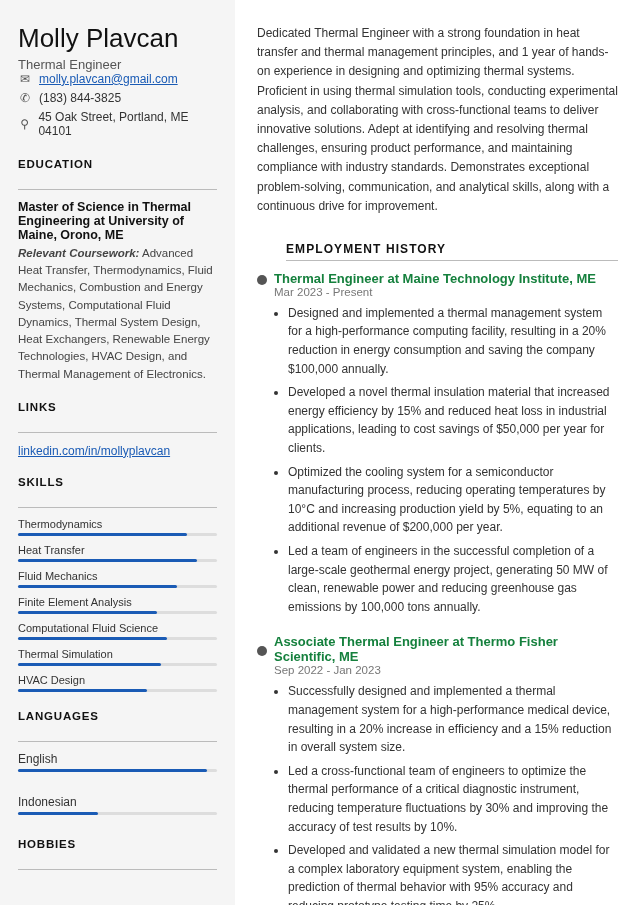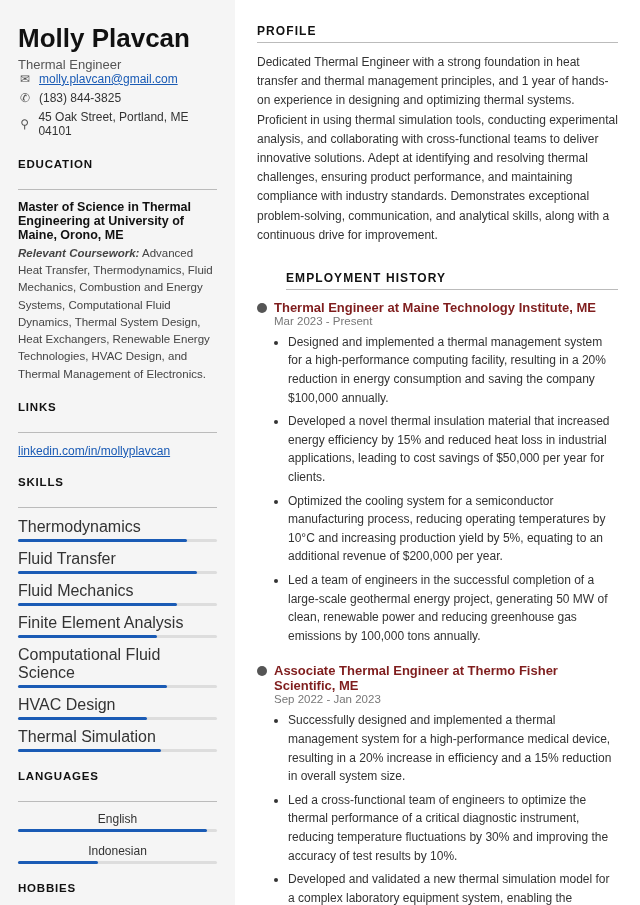--- a/index.html
+++ b/index.html
@@ -19,21 +19,21 @@
     
     .sidebar {
       width: 235px;
       min-height: 905px;
       background: #f5f5f5;
       padding: 24px 18px 24px 18px;
       flex-shrink: 0;
     }
     .name {
       font-size: 26px;
-      font-weight: 700;
+      font-weight: 400;
       color: #111;
       line-height: 1.15;
       margin-bottom: 3px;
     }
     .title {
       font-size: 13px;
       color: #555;
     }
     .contact-block {
       margin-bottom: 20px;
@@ -87,38 +87,37 @@
     .link-item a {
       color: #1a5bb5;
       text-decoration: underline;
       font-size: 12px;
       margin-top: 40px;
     }
     .skill-item {
       margin-bottom: 8px;
     }
     .skill-label {
-      font-size: 16px;
+      font-size: 11px;
       color: #333;
       margin-bottom: 3px;
     }
     .skill-bar-bg {
       height: 3px;
       background: #ddd;
       border-radius: 2px;
       width: 100%;
     }
     .skill-bar-fill {
       height: 3px;
       background: #1a5bb5;
       border-radius: 2px;
     }
     .lang-item {
-      margin-bottom: 12px;
-      text-align: center;
+      margin-bottom: 23px;
     }
     .lang-label {
       font-size: 12px;
       color: #333;
       margin-bottom: 3px;
     }
     .lang-bar-bg {
       height: 3px;
       background: #ddd;
       border-radius: 2px;
@@ -151,23 +150,23 @@
       color: #333;
       line-height: 1.6;
       margin-bottom: 26px;
     }
     .emp-section {
       margin-bottom: 18px;
     }
     .emp-title {
       font-size: 13px;
       font-weight: 700;
-      color: #7f1d1d;
+      color: #15803d;
       display: flex;
-      align-items: flex-start;
+      align-items: center;
       gap: 7px;
     }
     .emp-dot {
       width: 10px;
       height: 10px;
       background: #555;
       border-radius: 50%;
       margin-top: 3px;
       flex-shrink: 0;
     }
@@ -230,21 +229,21 @@
 
     <div class="section-title">SKILLS</div>
     <div id="skills-list">
         <div class="skill-item">
       <div class="skill-label">Thermodynamics</div>
       <div class="skill-bar-bg">
         <div class="skill-bar-fill" style="width:85%"></div>
       </div>
     </div>
         <div class="skill-item">
-      <div class="skill-label">Fluid Transfer</div>
+      <div class="skill-label">Heat Transfer</div>
       <div class="skill-bar-bg">
         <div class="skill-bar-fill" style="width:90%"></div>
       </div>
     </div>
         <div class="skill-item">
       <div class="skill-label">Fluid Mechanics</div>
       <div class="skill-bar-bg">
         <div class="skill-bar-fill" style="width:80%"></div>
       </div>
     </div>
@@ -254,29 +253,29 @@
         <div class="skill-bar-fill" style="width:70%"></div>
       </div>
     </div>
         <div class="skill-item">
       <div class="skill-label">Computational Fluid Science</div>
       <div class="skill-bar-bg">
         <div class="skill-bar-fill" style="width:75%"></div>
       </div>
     </div>
         <div class="skill-item">
+      <div class="skill-label">Thermal Simulation</div>
+      <div class="skill-bar-bg">
+        <div class="skill-bar-fill" style="width:72%"></div>
+      </div>
+    </div>
+        <div class="skill-item">
       <div class="skill-label">HVAC Design</div>
       <div class="skill-bar-bg">
         <div class="skill-bar-fill" style="width:65%"></div>
-      </div>
-    </div>
-        <div class="skill-item">
-      <div class="skill-label">Thermal Simulation</div>
-      <div class="skill-bar-bg">
-        <div class="skill-bar-fill" style="width:72%"></div>
       </div>
     </div>
       </div>
 
     <div class="section-title">LANGUAGES</div>
     <div id="languages-list">
         <div class="lang-item">
       <div class="lang-label">English</div>
       <div class="lang-bar-bg">
         <div class="lang-bar-fill" style="width:95%"></div>
@@ -287,21 +286,20 @@
       <div class="lang-bar-bg">
         <div class="lang-bar-fill" style="width:40%"></div>
       </div>
     </div>
       </div>
 
     <div class="section-title">HOBBIES</div>
   </div>
 
   <div class="main-content">
-    <div class="main-section-title">PROFILE</div>
     <div class="profile-text">Dedicated Thermal Engineer with a strong foundation in heat transfer and thermal management principles, and 1 year of hands-on experience in designing and optimizing thermal systems. Proficient in using thermal simulation tools, conducting experimental analysis, and collaborating with cross-functional teams to deliver innovative solutions. Adept at identifying and resolving thermal challenges, ensuring product performance, and maintaining compliance with industry standards. Demonstrates exceptional problem-solving, communication, and analytical skills, along with a continuous drive for improvement.</div>
 
     <div class="main-section-title section-gap">EMPLOYMENT HISTORY</div>
     <div id="employment-list">
         <div class="emp-section">
           <div class="emp-title">
       <span class="emp-dot"></span>
       <span>Thermal Engineer at Maine Technology Institute, ME</span>
     </div>
           <div class="emp-dates">Mar 2023 - Present</div>

